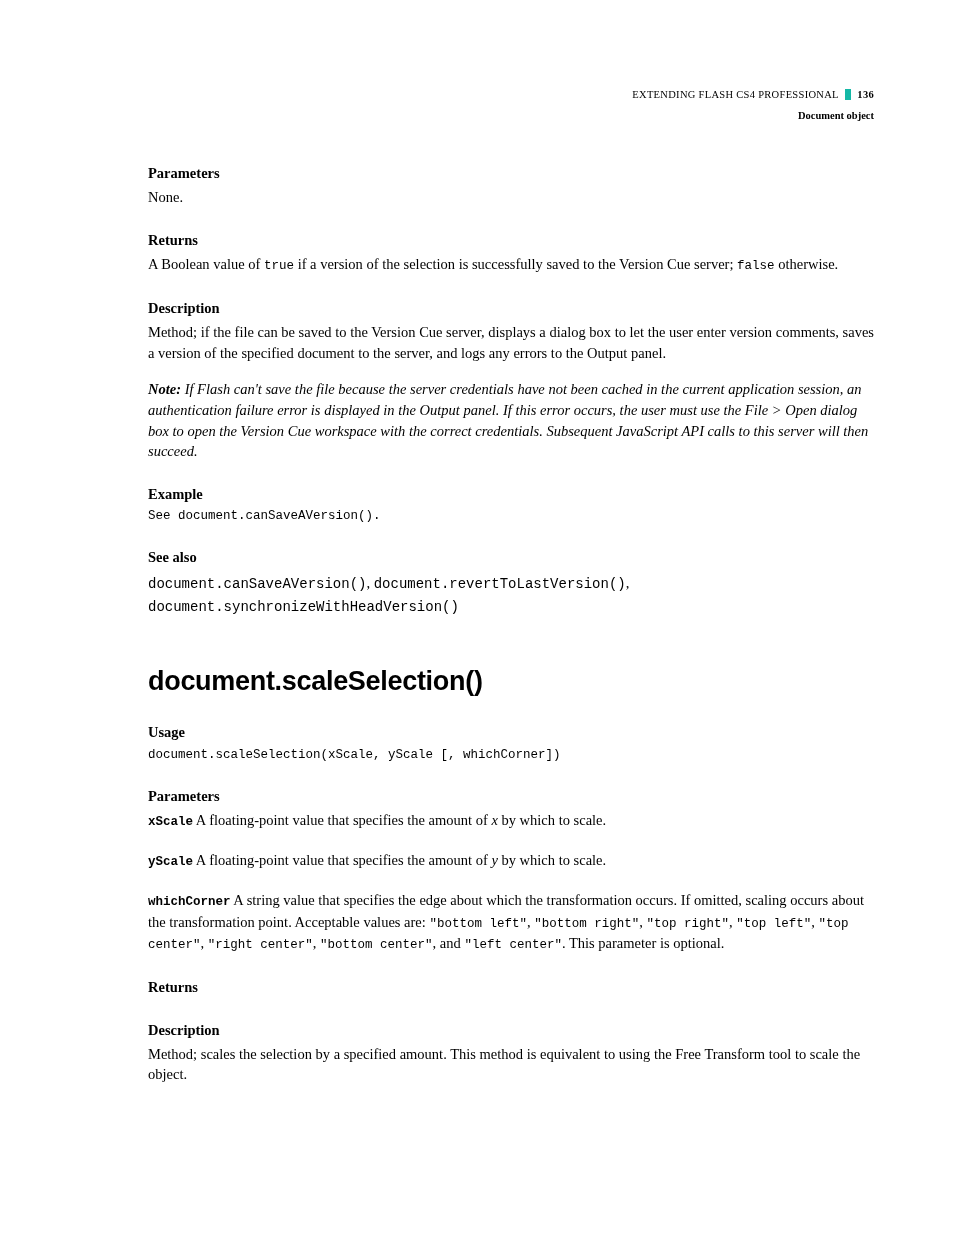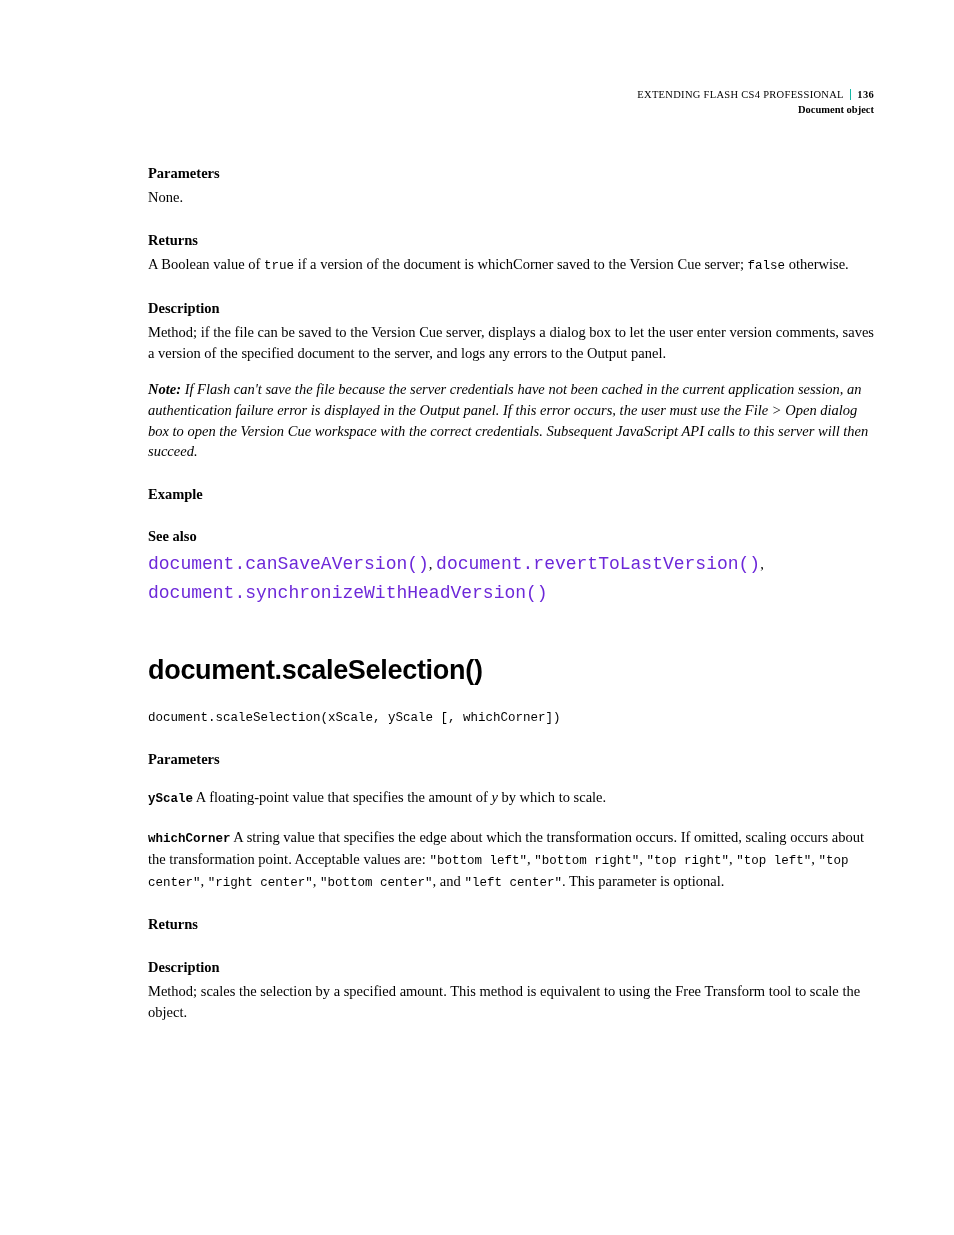--- a/index.html
+++ b/index.html
@@ -23,27 +23,27 @@
       line-height: 1.3;
     }
     .header-line1 {
       letter-spacing: 0.3px;
     }
     .header-title {
       font-weight: normal;
     }
     .page-num {
       font-weight: bold;
-      border-left: 1px solid #14b8a6;
+      border-left: 6px solid #14b8a6;
       padding-left: 6px;
       margin-left: 4px;
     }
     .header-sub {
       font-weight: bold;
-      margin-top: 1px;
+      margin-top: 7px;
     }
     .content {
       margin-top: 75px;
     }
     .section-heading {
       font-weight: bold;
       font-size: 14.5px;
       margin-top: 22px;
       margin-bottom: 4px;
     }
@@ -64,23 +64,23 @@
       font-weight: bold;
       font-style: italic;
       margin-top: 24px;
     }
     .example-code {
       font-family: "Courier New", Courier, monospace;
       font-size: 12.5px;
       margin-top: 2px;
     }
     .link {
-      color: #6d28d9;
+      color: #000000;
       font-family: "Courier New", Courier, monospace;
-      font-size: 18px;
+      font-size: 14px;
     }
     .big-heading {
       font-family: "Myriad Pro", "Helvetica Neue", Arial, sans-serif;
       font-size: 27px;
       font-weight: bold;
       margin-top: 44px;
       margin-bottom: 20px;
       letter-spacing: -0.3px;
     }
     .param-name {
@@ -115,45 +115,50 @@
   <div class="header-sub">Document object</div>
 </div>
 
 <div class="content">
 
   <div class="section-heading" style="margin-top:0">Parameters</div>
   <div class="body-text">None.</div>
 
   <div class="section-heading">Returns</div>
   <div class="body-text returns-block">
-    <span>A Boolean value of </span><code>true</code><span> if a version of the document is whichCorner saved to the Version Cue server; </span><code>false</code><span> otherwise.</span>
+    <span>A Boolean value of </span><code>true</code><span> if a version of the selection is successfully saved to the Version Cue server; </span><code>false</code><span> otherwise.</span>
   </div>
 
   <div class="section-heading">Description</div>
   <div class="body-text">Method; if the file can be saved to the Version Cue server, displays a dialog box to let the user enter version comments, saves a version of the specified document to the server, and logs any errors to the Output panel.</div>
 
   <div class="note">
     <span class="note-label">Note:</span><span> If Flash can't save the file because the server credentials have not been cached in the current application session, an authentication failure error is displayed in the Output panel. If this error occurs, the user must use the File &gt; Open dialog box to open the Version Cue workspace with the correct credentials. Subsequent JavaScript API calls to this server will then succeed.</span>
   </div>
 
   <div class="section-heading">Example</div>
+  <div class="example-code">See document.canSaveAVersion().</div>
 
   <div class="section-heading">See also</div>
   <div class="see-also-links">
     <span class="link">document.canSaveAVersion()</span><span>, </span><span class="link">document.revertToLastVersion()</span><span>, </span><br>
     <span class="link">document.synchronizeWithHeadVersion()</span>
   </div>
 
   <div class="big-heading">document.scaleSelection()</div>
 
 
+  <div class="section-heading">Usage</div>
   <div class="usage-code">document.scaleSelection(xScale, yScale [, whichCorner])</div>
 
   <div class="section-heading">Parameters</div>
 
+  <div class="body-text param-line" style="margin-top:2px">
+    <span class="param-name">xScale</span><span>  A floating-point value that specifies the amount of </span><span class="italic-var">x</span><span> by which to scale.</span>
+  </div>
 
   <div class="body-text param-line">
     <span class="param-name">yScale</span><span>  A floating-point value that specifies the amount of </span><span class="italic-var">y</span><span> by which to scale.</span>
   </div>
 
   <div class="body-text param-line">
     <span class="param-name">whichCorner</span><span>  A string value that specifies the edge about which the transformation occurs. If omitted, scaling occurs about the transformation point. Acceptable values are: </span><code>"bottom left"</code><span>, </span><code>"bottom right"</code><span>, </span><code>"top right"</code><span>, </span><code>"top left"</code><span>, </span><code>"top center"</code><span>, </span><code>"right center"</code><span>, </span><code>"bottom center"</code><span>, and </span><code>"left center"</code><span>. This parameter is optional.</span>
   </div>
 
   <div class="section-heading">Returns</div>

